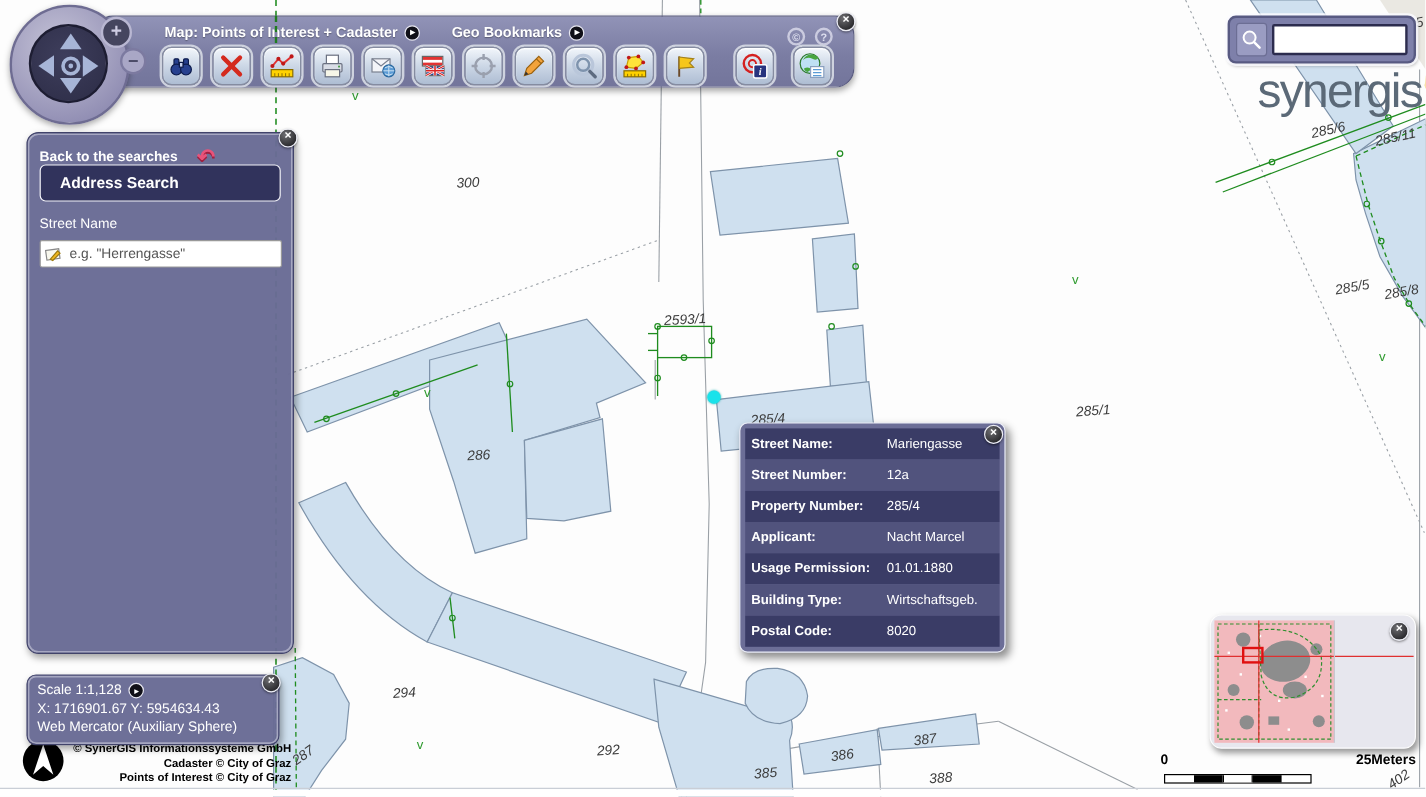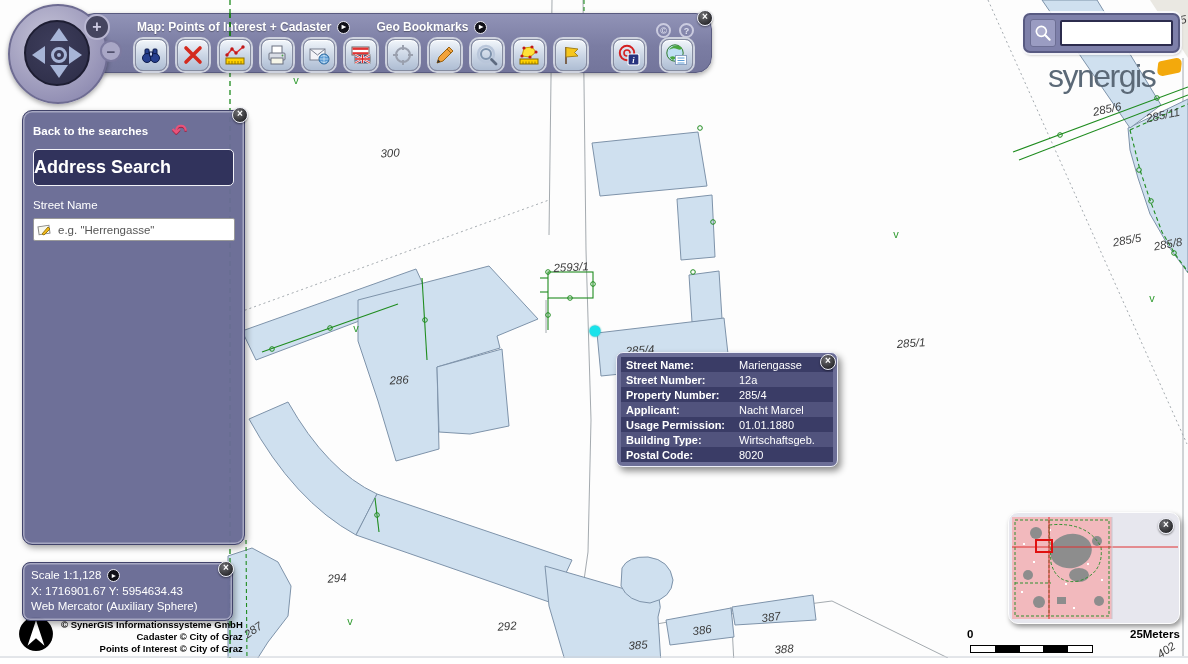--- a/index.html
+++ b/index.html
@@ -69,35 +69,35 @@
   
   .search{position:absolute;left:1023px;top:13px;width:157px;height:40px;z-index:15;
           background:#7e80aa;border:2px solid #585a82;border-radius:7px;
           box-shadow:0 0 0 2px rgba(250,250,255,.85),1px 2px 3px rgba(0,0,0,.3);
           display:flex;align-items:center;padding:0 5px;gap:4px;}
   .search-icon-cell{width:26px;height:28px;background:#9a9cc2;border:1px solid #6c6e94;border-radius:3px;
                     display:flex;align-items:center;justify-content:center;cursor:pointer;}
   .search input{flex:1;height:26px;min-width:0;border:2px solid #2c2c4e;border-radius:2px;
                 font-size:12px;padding:0 4px;outline:none;font-family:"Liberation Sans",sans-serif;}
   .logo{position:absolute;left:1048px;top:60px;z-index:5;display:flex;align-items:flex-start;}
-  .logo-text{font-size:32px;color:#5b6977;letter-spacing:-1.5px;line-height:32px;}
+  .logo-text{font-size:40px;color:#5b6977;letter-spacing:-1.5px;line-height:32px;}
   .logo-leaf{width:23px;height:16px;background:#f3a90c;transform:skewX(-18deg) rotate(-12deg);
              border-radius:2px 7px 2px 7px;margin:-1px 0 0 3px;}
 
   
   .panelbg{background:rgba(105,107,149,0.97);border:1px solid #41436a;
            box-shadow:inset 0 0 0 1.5px rgba(235,235,245,.45),2px 3px 6px rgba(0,0,0,.35);}
   .addr-panel{position:absolute;left:22px;top:110px;width:223px;height:435px;z-index:13;
               border-radius:10px;padding:14px 10px;color:#fff;}
   .panel-close{position:absolute;right:-4px;top:-4px;}
-  .back-row{display:flex;align-items:flex-end;font-size:11.5px;font-weight:bold;gap:8px;}
+  .back-row{display:flex;align-items:flex-end;font-size:11.5px;font-weight:bold;}
   .back-arrow{color:#e8537a;font-size:18px;line-height:12px;margin-left:16px;font-weight:bold;
               text-shadow:0 1px 0 #a02040;cursor:pointer;}
-  .addr-header{margin-top:12px;background:#31335c;border:1.5px solid #f2f2f8;border-radius:5px;
-               padding:7px 0;font-size:18px;font-weight:bold;}
+  .addr-header{background:#31335c;border:1.5px solid #f2f2f8;border-radius:5px;
+               padding:7px 16px;font-size:13px;font-weight:bold;}
   .field-label{margin-top:13px;font-size:11.5px;}
   .input-wrap{position:relative;margin-top:7px;}
   .input-wrap input{width:202px;height:23px;border:1px solid #999;border-radius:2px;background:#fff;
                     padding:0 4px 0 24px;font-size:11.5px;color:#333;outline:none;
                     font-family:"Liberation Sans",sans-serif;}
   .input-wrap input::placeholder{color:#555;opacity:1;}
   .input-note-icon{position:absolute;left:4px;top:4px;}
 
   .scale-panel{position:absolute;left:22px;top:562px;width:211px;z-index:13;border-radius:8px;
                padding:5px 8px;color:#fff;font-size:11.5px;line-height:15.5px;}
@@ -105,21 +105,21 @@
   .scale-close{position:absolute;right:-2px;top:-2px;}
 
   .credits{position:absolute;left:18px;top:616px;z-index:12;display:flex;gap:7px;align-items:flex-start;text-align:right;}
   .credit-lines{font-size:9.5px;font-weight:bold;color:#000;line-height:12px;padding-top:3px;}
 
   
   .popup{position:absolute;left:616px;top:352px;width:222px;z-index:14;background:#6c6e97;
          border:1.5px solid #eceef8;border-radius:7px;box-shadow:3px 4px 7px rgba(0,0,0,.45);
          padding:4px;}
   .popup-close{position:absolute;right:1px;top:1px;}
-  .popup-row{display:flex;align-items:center;height:15px;font-size:11px;color:#fff;}
+  .popup-row{display:flex;align-items:center;height:26px;font-size:11px;color:#fff;}
   .popup-row:nth-child(odd){background:#3a3c66;}
   .popup-row:nth-child(even){background:#51537d;}
   .popup-row .lbl{width:110px;font-weight:bold;padding-left:5px;white-space:nowrap;}
   .popup-row .val{flex:1;white-space:nowrap;margin-left:8px;}
 
   
   .overview{position:absolute;left:1008px;top:512px;width:172px;height:112px;z-index:12;
             background:#e7e7ee;border:1.5px solid #fdfdfd;border-radius:10px;
             box-shadow:2px 3px 5px rgba(0,0,0,.4);overflow:hidden;}
   .ov-close{position:absolute;right:5px;top:5px;}

